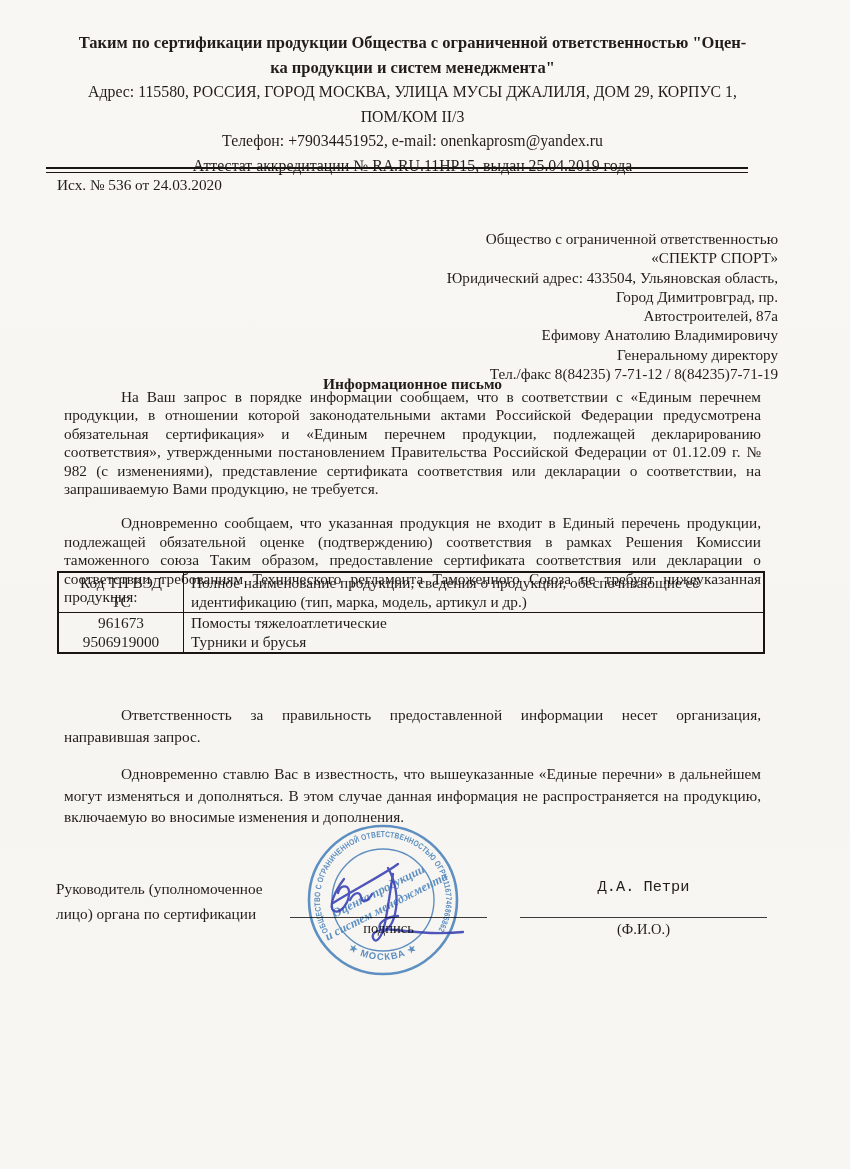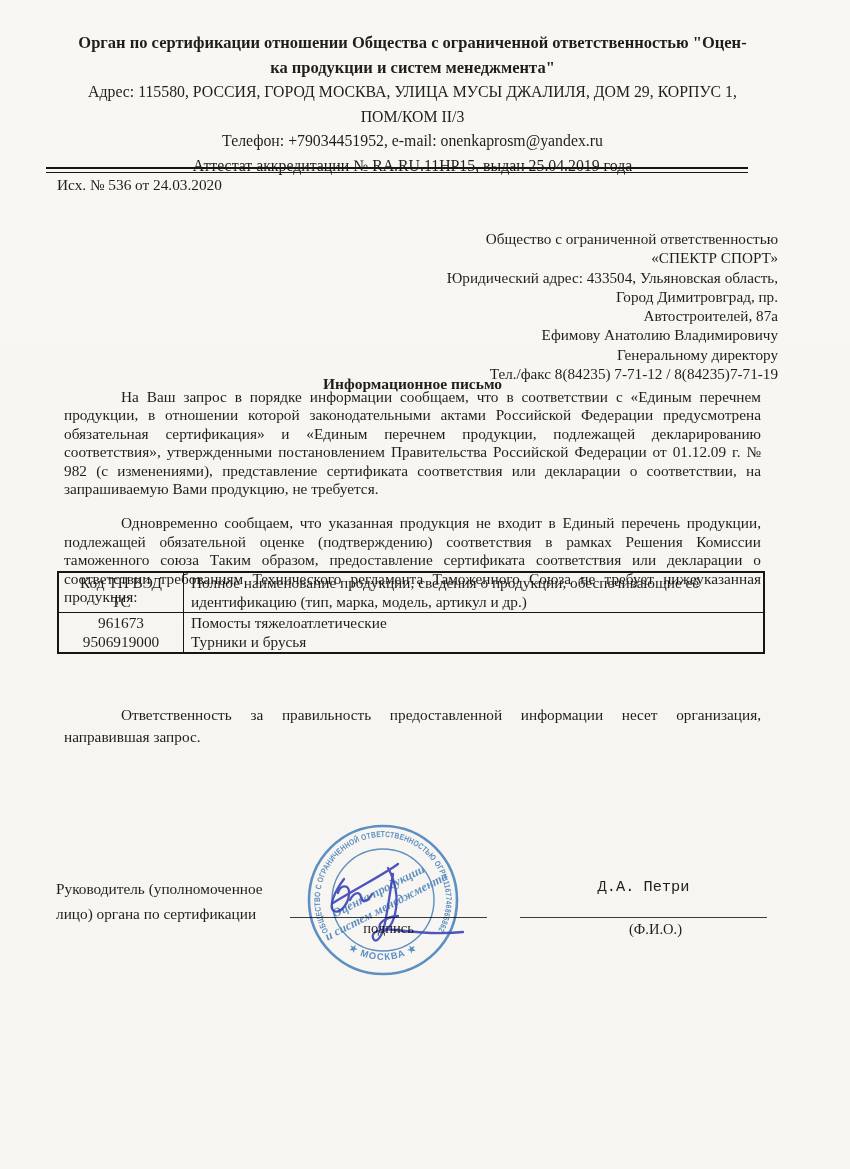--- a/index.html
+++ b/index.html
@@ -58,34 +58,34 @@
   }
   table.codes { border: 2px solid #181512; }
   td.col-code { width: 110px; text-align: center; }
 
   
   .sig-left-label { top: 876px; left: 56px; width: 238px; font-size: 15.3px; line-height: 25px; }
   .sig-line-left  { top: 902px; left: 290px; width: 197px; height: 15px; border-bottom: 1.5px solid #3a3a3a; }
   .sig-caption    { top: 920px; left: 290px; width: 197px; text-align: center; font-size: 14.5px; }
   .sig-name       { top: 878px; left: 520px; width: 247px; text-align: center; font-size: 15.3px; font-family: Liberation Mono, monospace; }
   .sig-line-right { top: 902px; left: 520px; width: 247px; height: 15px; border-bottom: 1.5px solid #3a3a3a; }
-  .sig-fio        { top: 921px; left: 532px; width: 247px; text-align: center; font-size: 14.5px; }
+  .sig-fio        { top: 921px; left: 520px; width: 247px; text-align: center; font-size: 14.5px; }
 
   .stamp-svg { top: 822px; left: 300px; mix-blend-mode: multiply; }
   .stamp-ring-text { font-family: "Liberation Sans", sans-serif; font-weight: bold; font-size: 8.2px; letter-spacing: .25px; }
   .stamp-bottom-text { font-family: "Liberation Sans", sans-serif; font-weight: bold; font-size: 9.5px; letter-spacing: 1px; }
   .stamp-inner-text { font-style: italic; font-weight: bold; font-size: 12.5px; font-family: "Liberation Serif", serif; }
 </style>
 </head>
 <body>
 
 <div class="page">
 
   <div class="abs header-block">
-    <div class="org-name">Орган по сертификации отношении Общества с ограниченной ответственностью "Оцен-</div>
+    <div class="org-name">Таким по сертификации продукции Общества с ограниченной ответственностью "Оцен-</div>
     <div class="org-name">ка продукции и систем менеджмента"</div>
     <div class="hdr-line">Адрес: 115580, РОССИЯ, ГОРОД МОСКВА, УЛИЦА МУСЫ ДЖАЛИЛЯ, ДОМ 29, КОРПУС 1,</div>
     <div class="hdr-line">ПОМ/КОМ II/3</div>
     <div class="hdr-line">Телефон: +79034451952, e-mail: onenkaprosm@yandex.ru</div>
     <div class="hdr-line">Аттестат аккредитации № RA.RU.11НР15, выдан 25.04.2019 года</div>
   </div>
 
   <div class="abs double-rule"></div>
 
   <div class="abs ref-line">Исх. № 536 от 24.03.2020</div>
@@ -119,20 +119,21 @@
         <td class="col-code">961673
 9506919000</td>
         <td>Помосты тяжелоатлетические
 Турники и брусья</td>
       </tr>
     </tbody>
   </table>
 
   <div class="abs body-text paras34">
     <p>Ответственность за правильность предоставленной информации несет организация, направившая запрос.</p>
+    <p>Одновременно ставлю Вас в известность, что вышеуказанные «Единые перечни» в дальнейшем могут изменяться и дополняться. В этом случае данная информация не распространяется на продукцию, включаемую во вносимые изменения и дополнения.</p>
   </div>
 
   <div class="abs sig-left-label">Руководитель (уполномоченное лицо) органа по сертификации</div>
   <div class="abs sig-line-left"></div>
   <div class="abs sig-caption">подпись</div>
   <div class="abs sig-name">Д.А. Петри</div>
   <div class="abs sig-line-right"></div>
   <div class="abs sig-fio">(Ф.И.О.)</div>
 
   <svg class="abs stamp-svg" width="215" height="158" viewBox="0 0 215 158">

